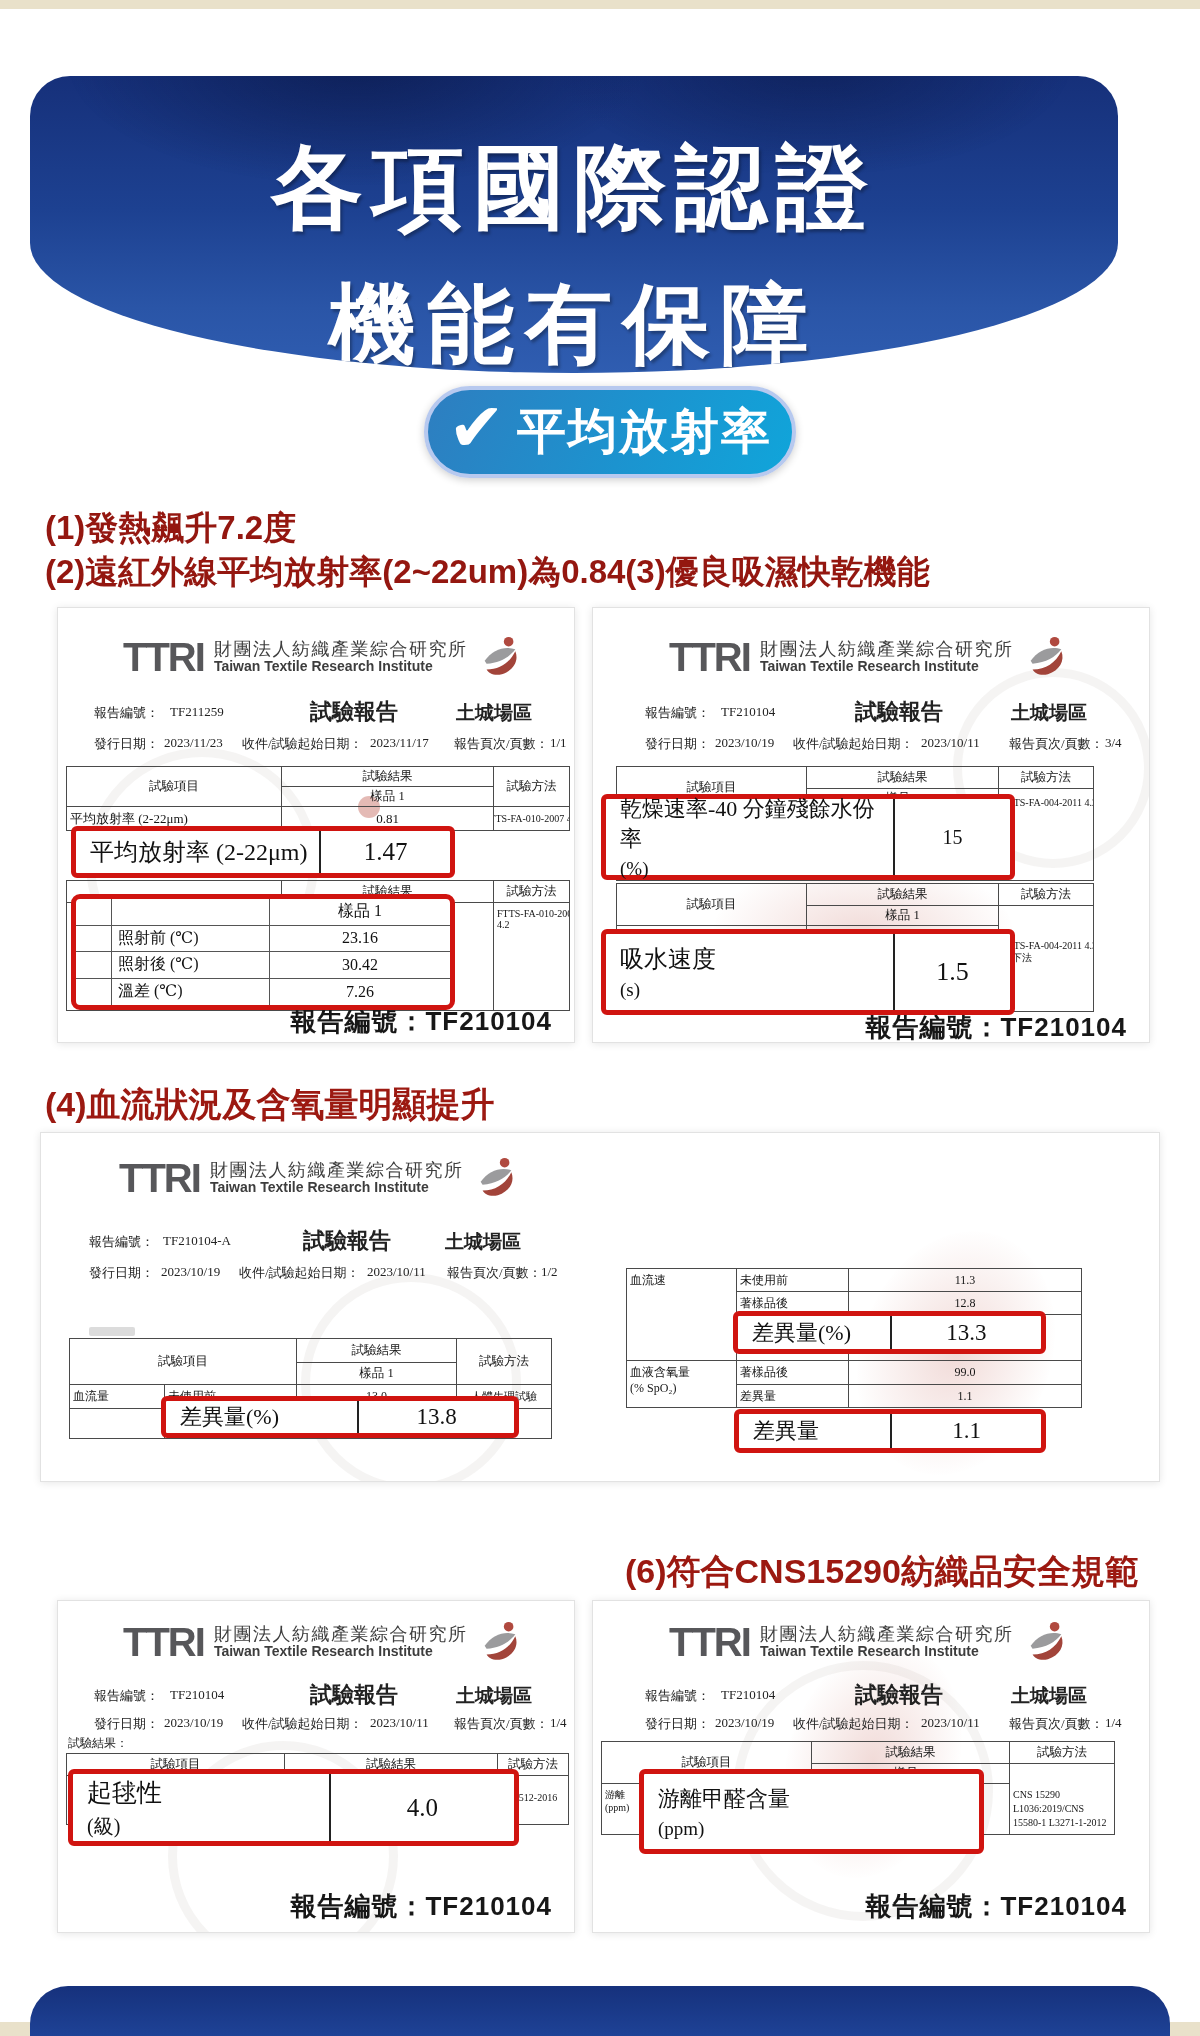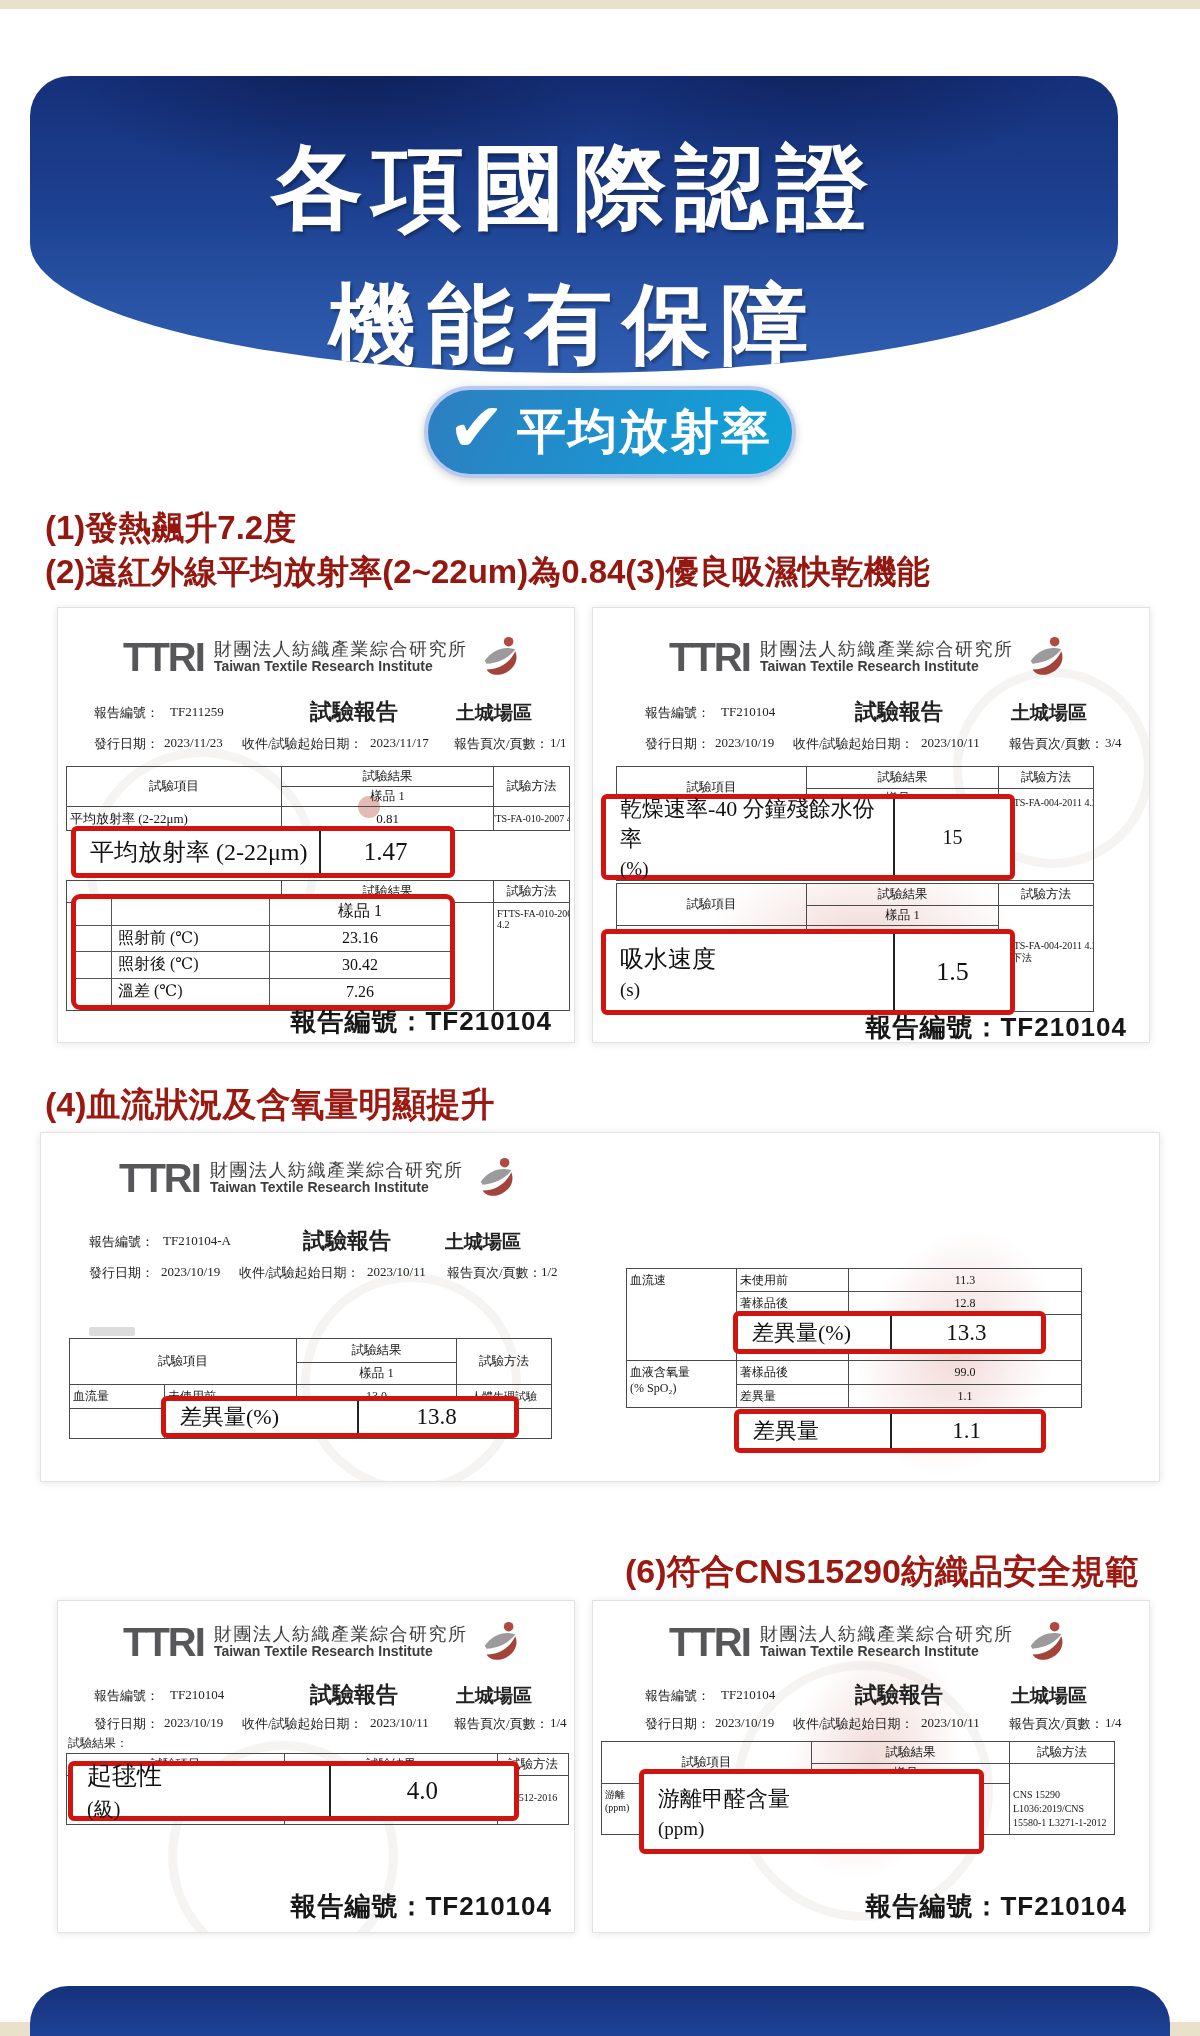--- a/index.html
+++ b/index.html
@@ -406,21 +406,21 @@
       <div class="c hc" style="grid-area:1/1/2/2">試驗項目</div>
       <div class="c hc" style="grid-area:1/2/2/3">試驗結果</div>
       <div class="c hc" style="grid-area:1/3/2/4">試驗方法</div>
       <div class="c" style="grid-area:2/1/3/2"></div>
       <div class="c" style="grid-area:2/2/3/3"></div>
       <div class="c mc" style="grid-area:2/3/3/4;justify-content:center;align-items:flex-start;padding-top:16px">
         <span>03512-2016</span>
       </div>
     </div>
 
-    <div class="hl" style="left:10px;top:160px;width:451px;height:60px;--vw:42%">
+    <div class="hl" style="left:10px;top:168px;width:451px;height:77px;--vw:42%">
       <div class="itm">
         <span style="font-size:25px">起毬性</span>
         <span style="font-size:20px">(級)</span>
       </div>
       <div class="val">
         <span style="font-size:25px">4.0</span>
       </div>
     </div>
 
     <div class="cfoot" style="top:288px">報告編號：TF210104</div>

